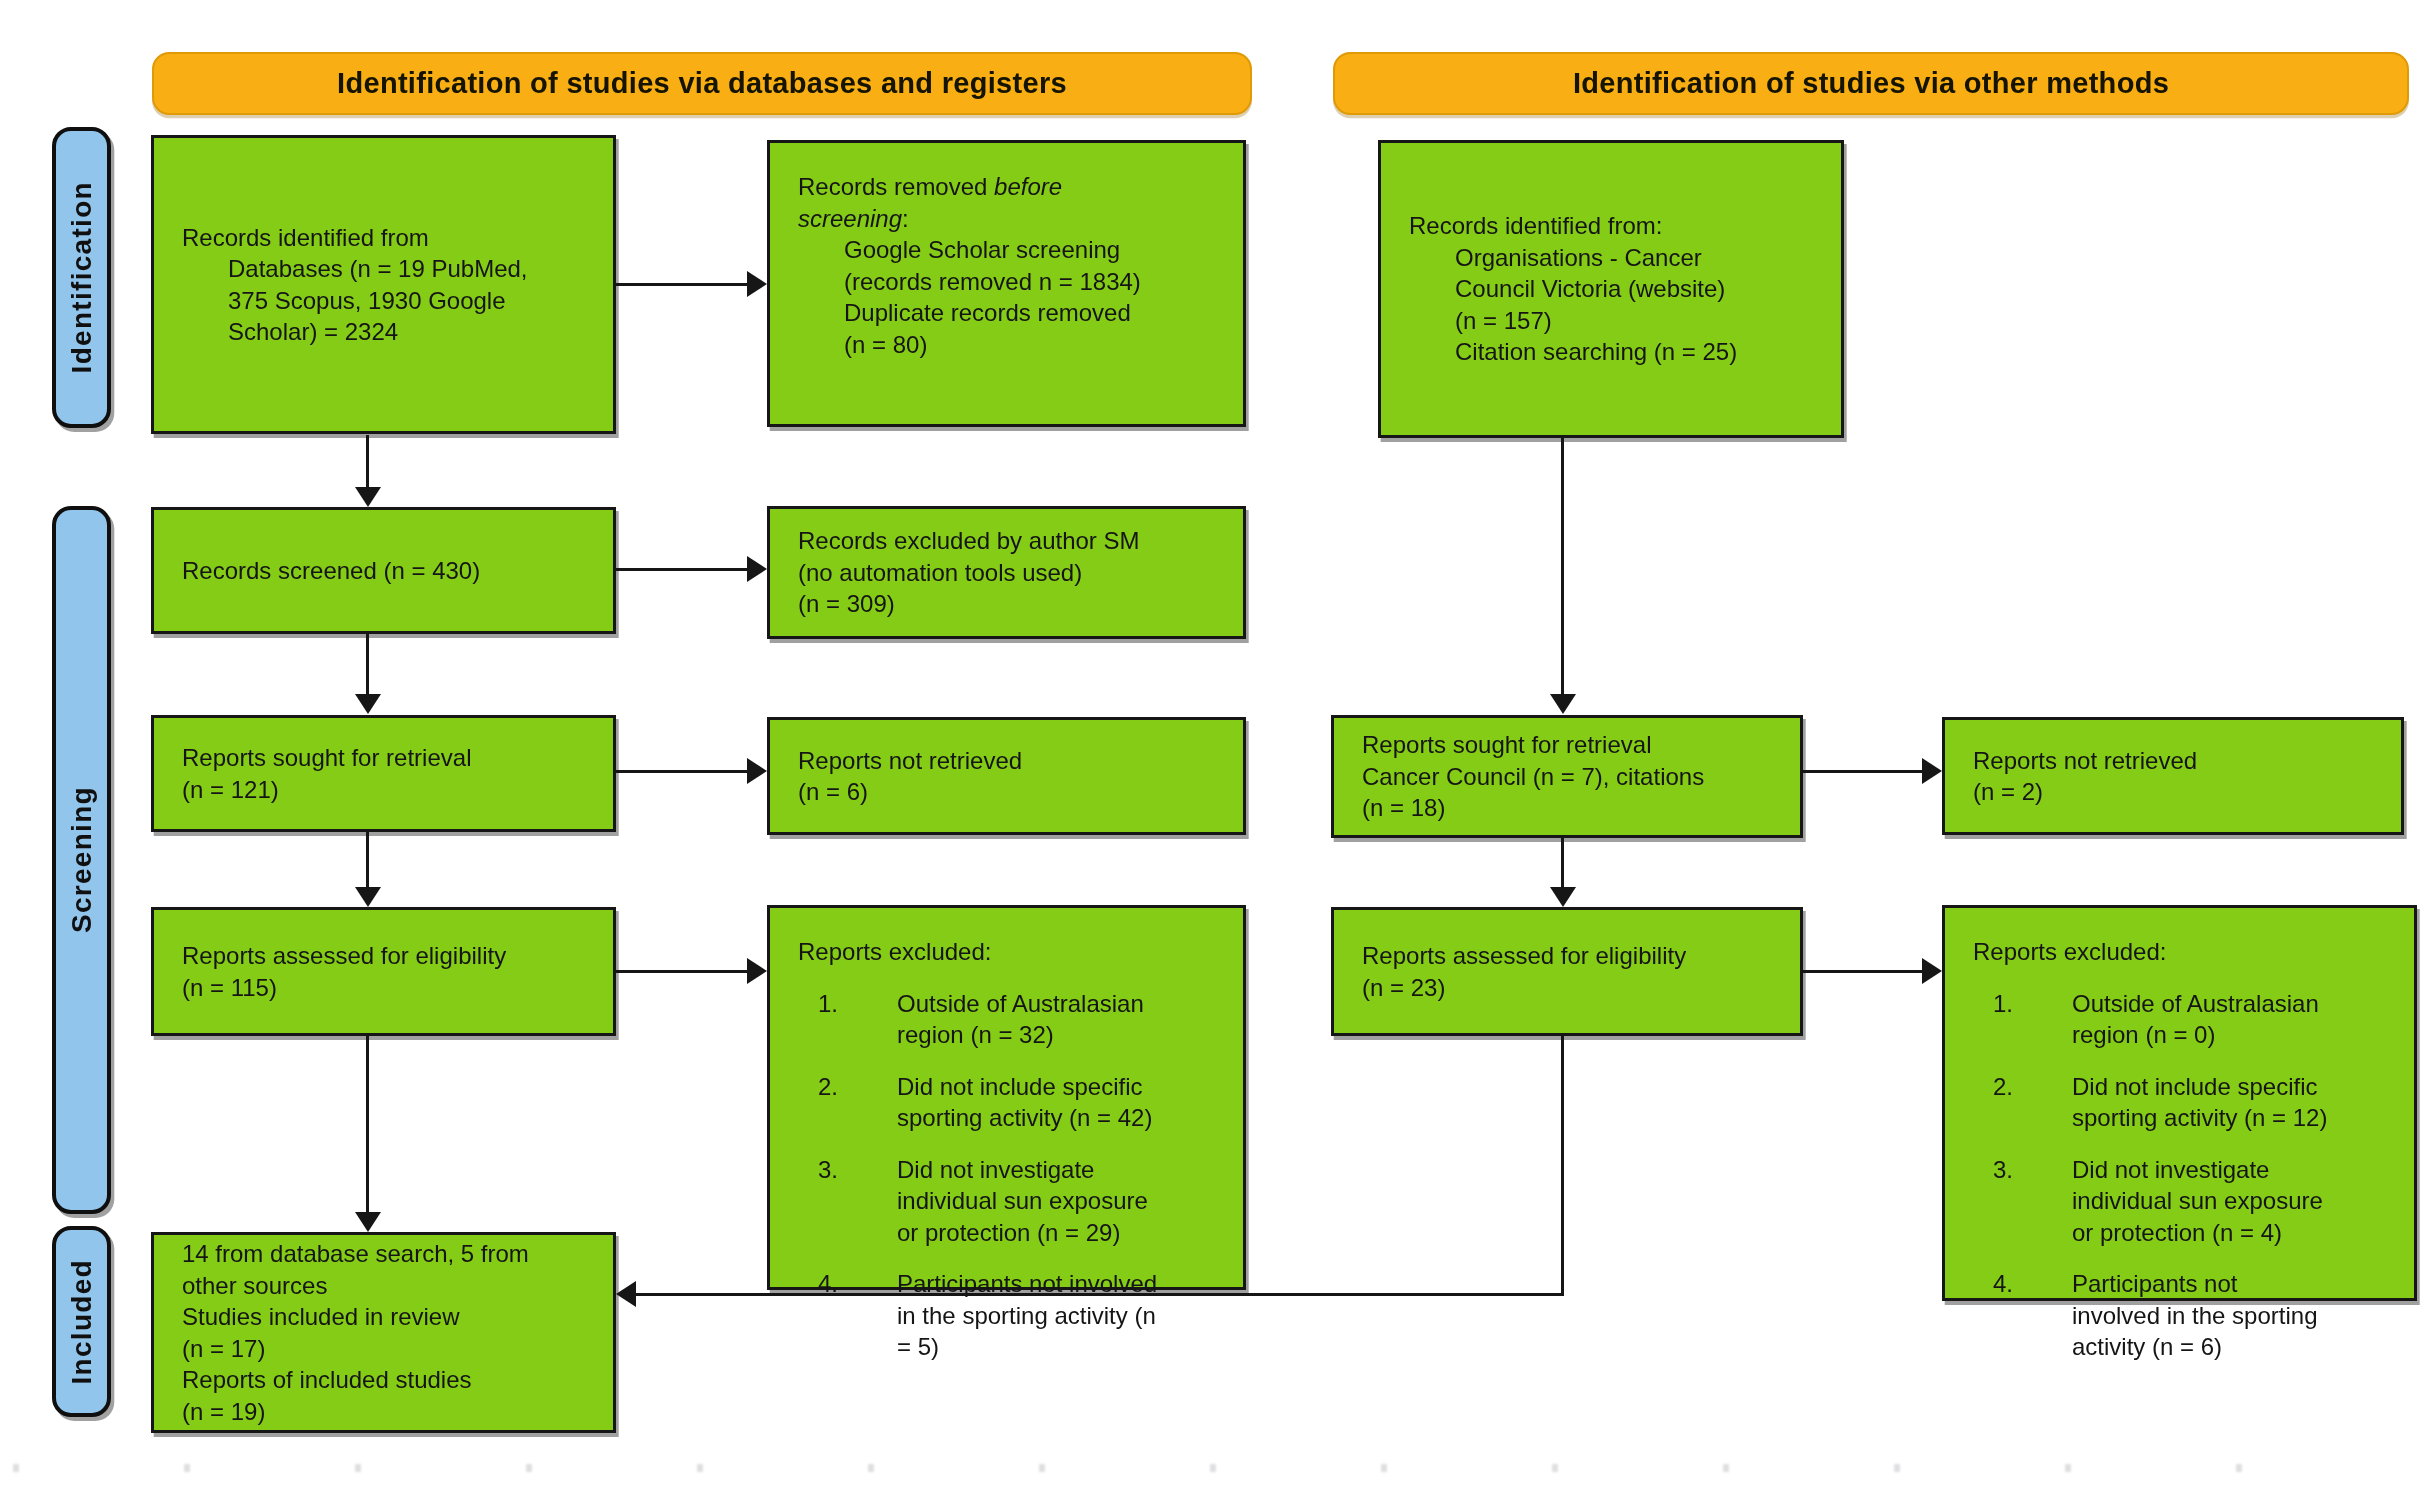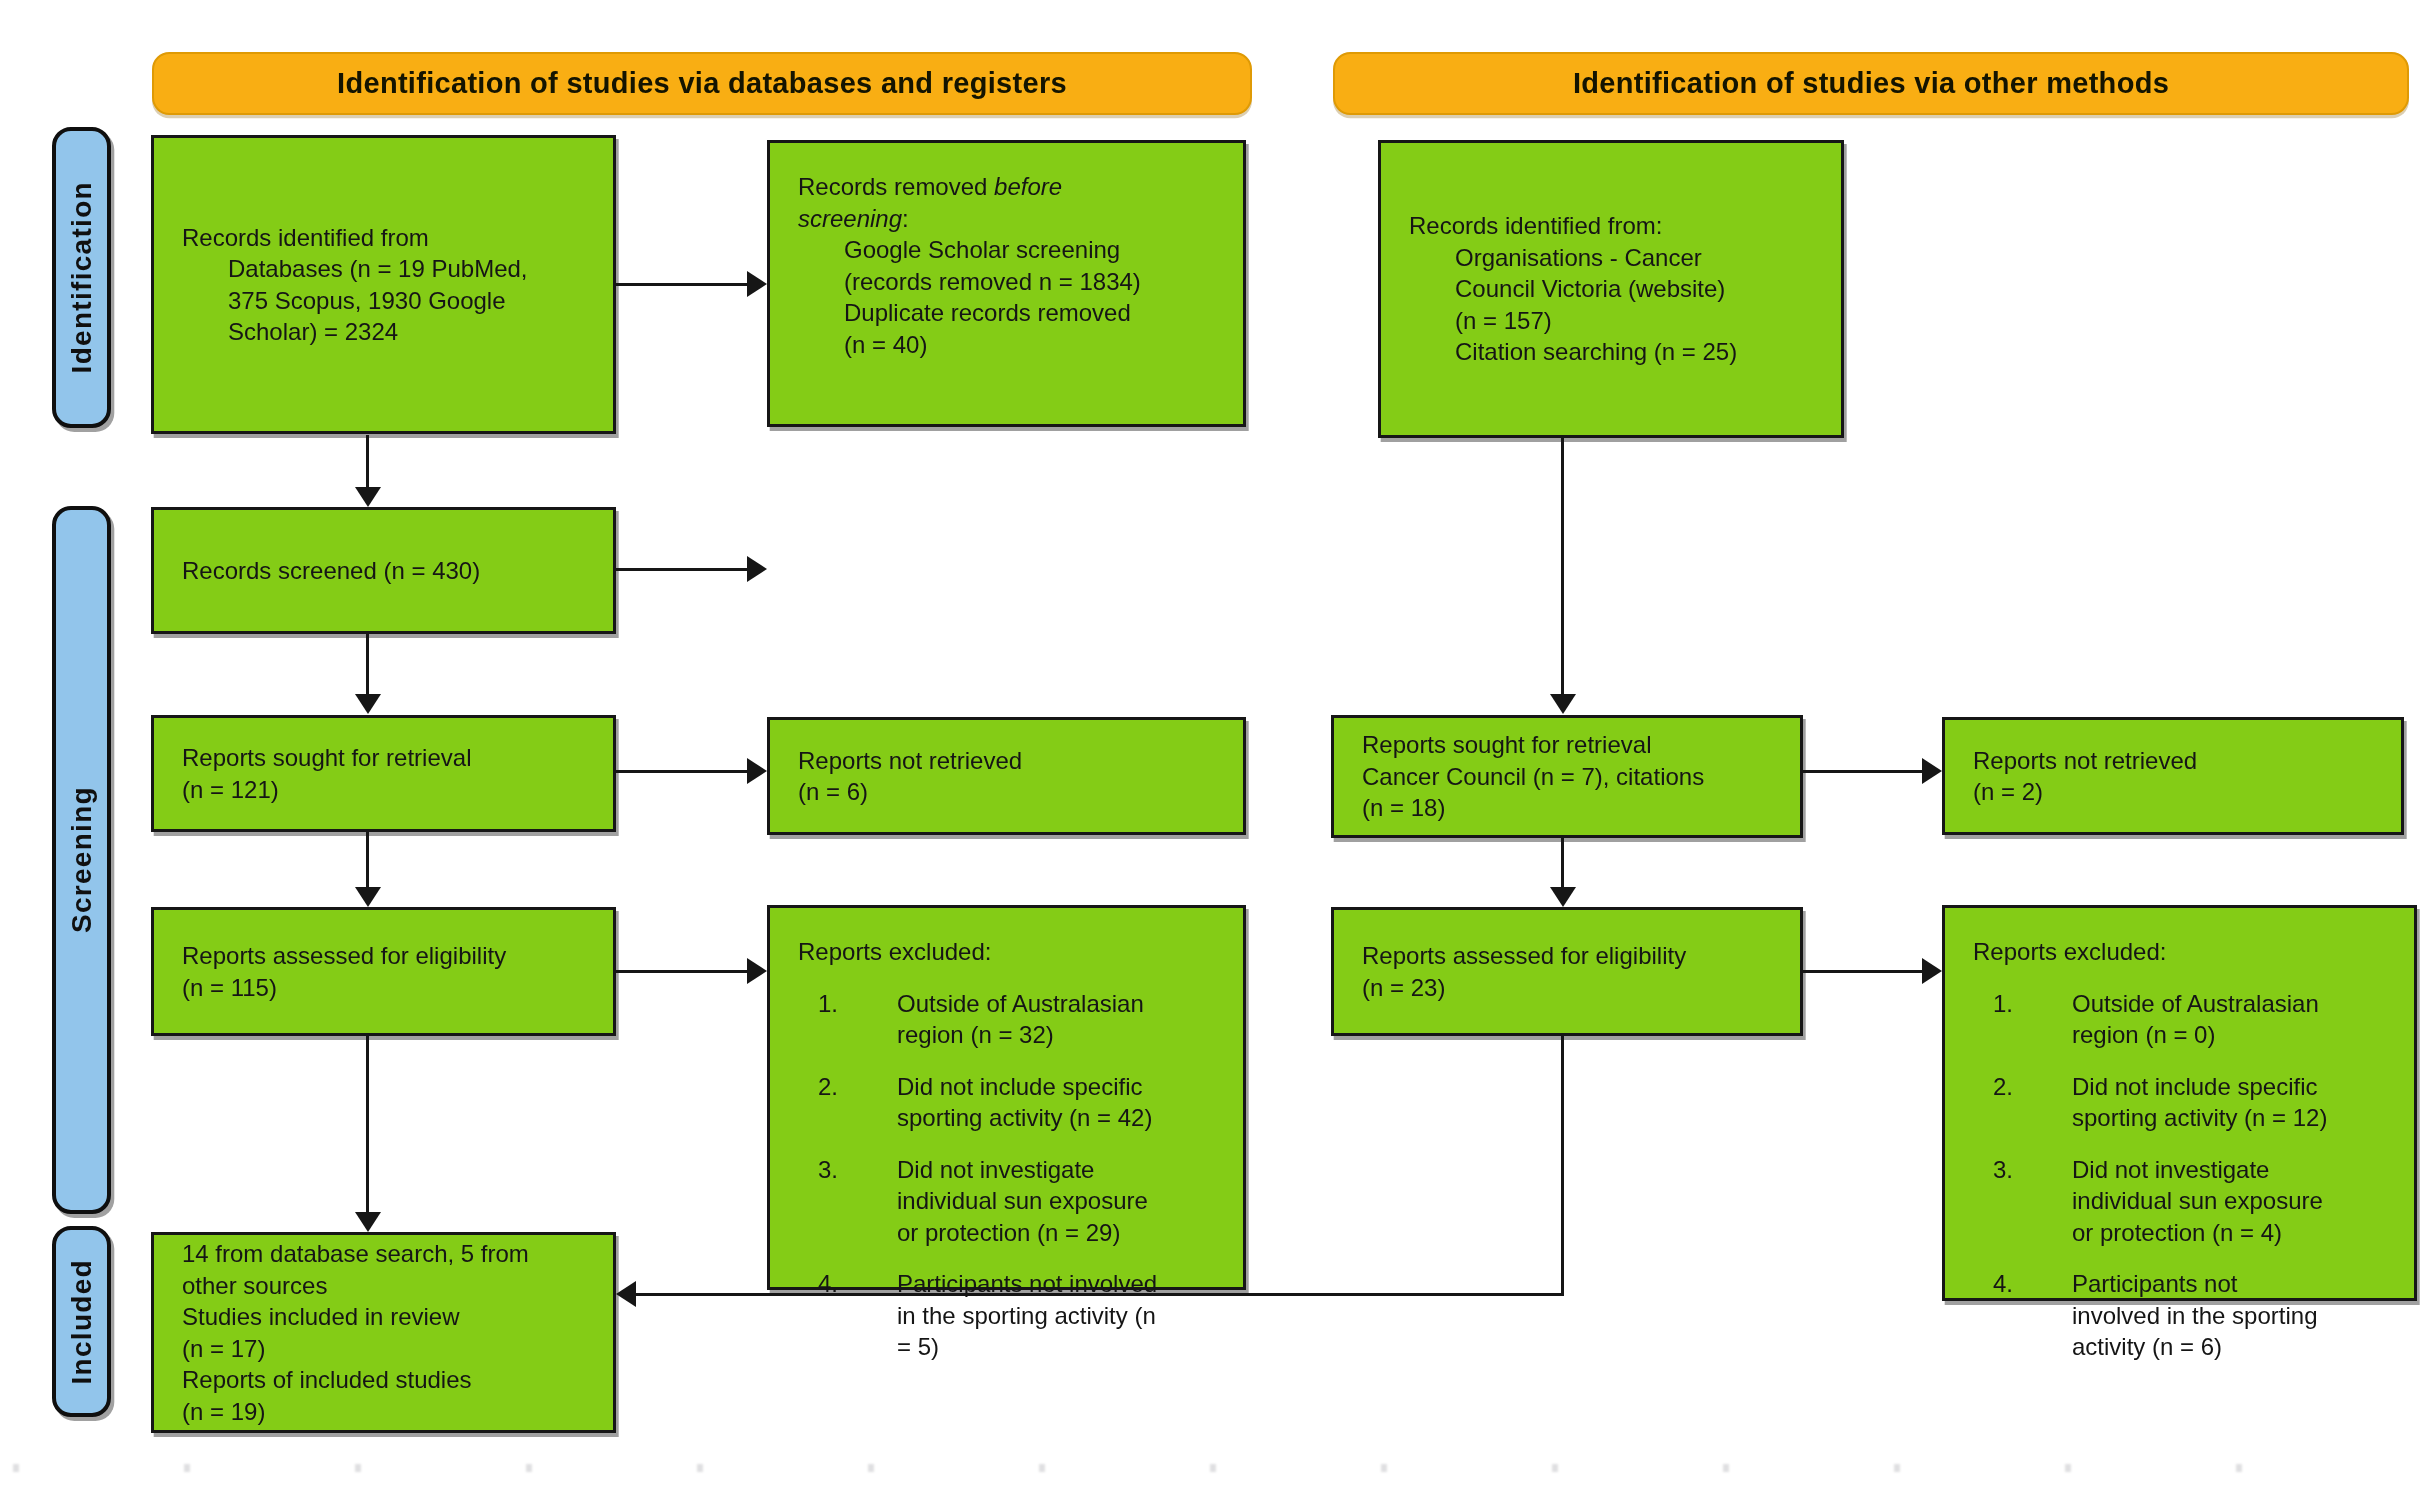--- a/index.html
+++ b/index.html
@@ -90,27 +90,32 @@
     <div class="line ind">375 Scopus, 1930 Google</div>
     <div class="line ind">Scholar) = 2324</div>
   </div>
 
   <div class="box top" style="left:767px;top:140px;width:479px;height:287px">
     <div class="line"><span>Records removed </span><i>before</i></div>
     <div class="line"><i>screening</i><span>:</span></div>
     <div class="line ind">Google Scholar screening</div>
     <div class="line ind">(records removed n = 1834)</div>
     <div class="line ind">Duplicate records removed</div>
-    <div class="line ind">(n = 40)</div>
+    <div class="line ind">(n = 80)</div>
   </div>
 
   <div class="box vc" style="left:151px;top:507px;width:465px;height:127px">
     <div class="line">Records screened (n = 430)</div>
   </div>
 
+  <div class="box vc" style="left:767px;top:506px;width:479px;height:133px">
+    <div class="line">Records excluded by author SM</div>
+    <div class="line">(no automation tools used)</div>
+    <div class="line">(n = 309)</div>
+  </div>
 
   <div class="box vc" style="left:151px;top:715px;width:465px;height:117px">
     <div class="line">Reports sought for retrieval</div>
     <div class="line">(n = 121)</div>
   </div>
 
   <div class="box vc" style="left:767px;top:717px;width:479px;height:118px">
     <div class="line">Reports not retrieved</div>
     <div class="line">(n = 6)</div>
   </div>

